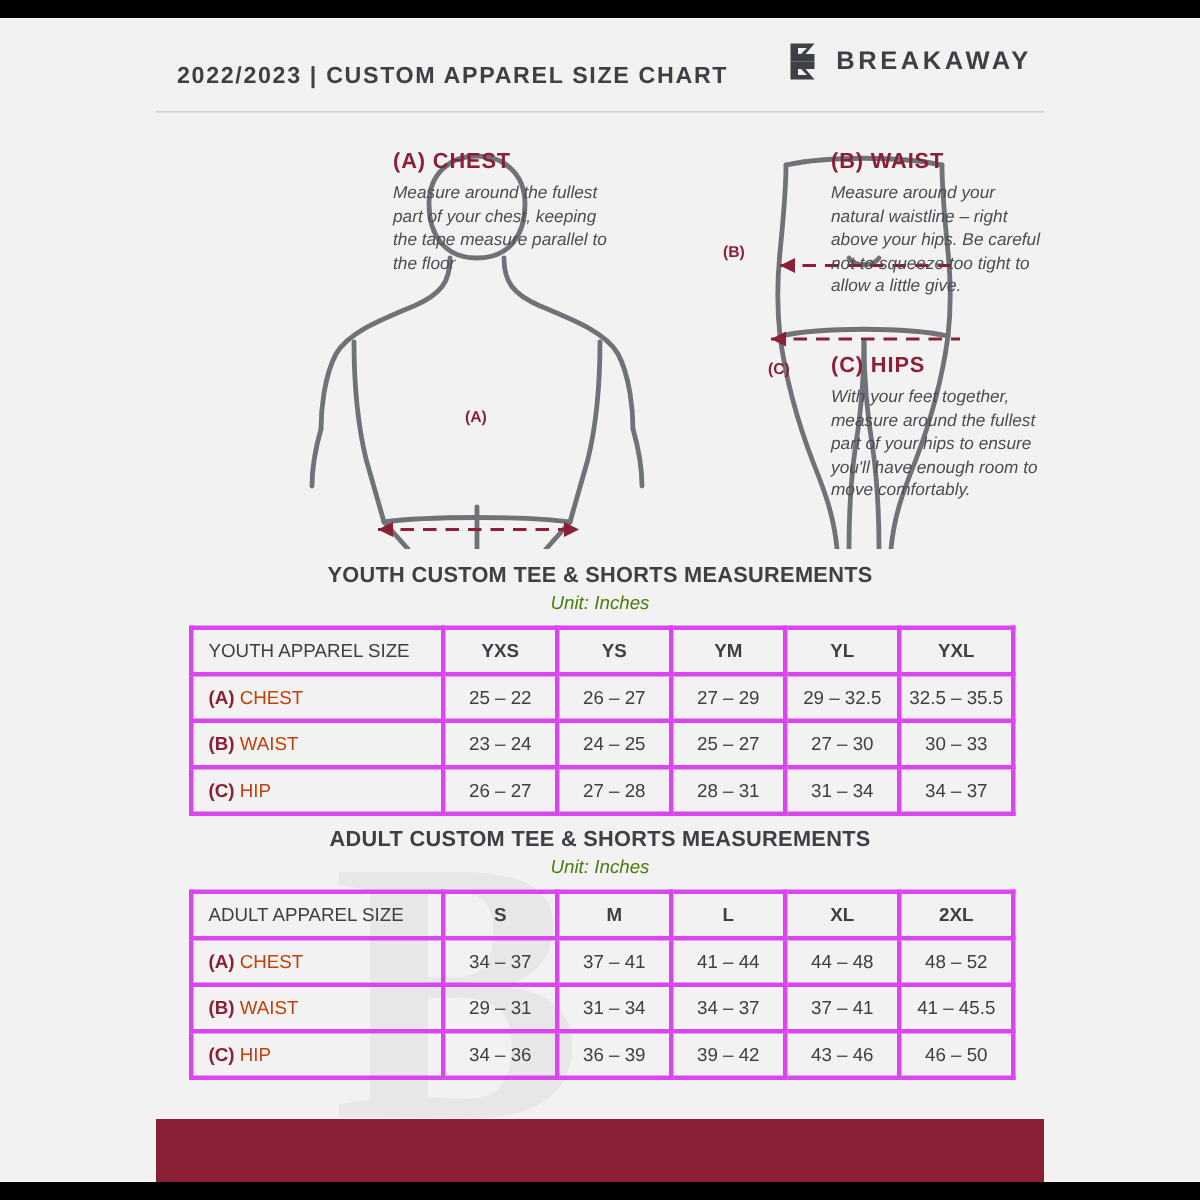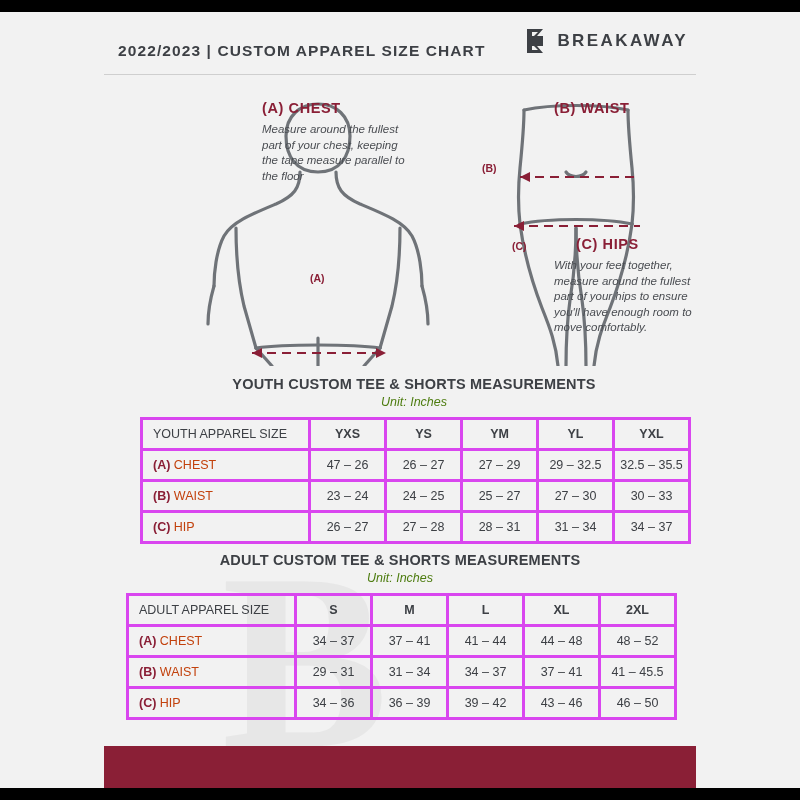--- a/index.html
+++ b/index.html
@@ -255,29 +255,30 @@
         </g>
       </svg>
 
       
       <div class="callout-title" style="left:158px; top:24px;">(A) CHEST</div>
       <div class="callout-body" style="left:158px; top:46px; width:150px;">Measure around the fullest part of your chest, keeping the tape measure parallel to the floor</div>
       <div class="tag" style="left:206px; top:196px;">(A)</div>
 
       
       <div class="callout-title" style="left:450px; top:24px;">(B) WAIST</div>
+      <div class="callout-body" style="left:450px; top:46px; width:146px;">Measure around your natural waistline – right above your hips. Be careful not to squeeze too tight to allow a little give.</div>
       <div class="tag" style="left:378px; top:86px;">(B)</div>
 
       
-      <div class="callout-title" style="left:450px; top:160px;margin-left:22px;">(C) HIPS</div>
+      <div class="callout-title" style="left:450px; top:160px;">(C) HIPS</div>
       <div class="callout-body" style="left:450px; top:182px; width:146px;">With your feet together, measure around the fullest part of your hips to ensure you'll have enough room to move comfortably.</div>
       <div class="tag" style="left:408px; top:164px;">(C)</div>
     </div>
 
-    <div class="table-block" style="top:364px;margin-left:14px;">
+    <div class="table-block" style="top:364px;">
       <div class="tbl-title">YOUTH CUSTOM TEE &amp; SHORTS MEASUREMENTS</div>
       <div class="tbl-unit">Unit: Inches</div>
       <table>
         <colgroup>
             <col class="c0">
             <col class="cx">
             <col class="cx">
             <col class="cx">
             <col class="cx">
             <col class="cx">
@@ -291,21 +292,21 @@
             <th>YL</th>
             <th>YXL</th>
           </tr>
         </thead>
         <tbody>
           <tr>
             <td class="row-head">
               <span class="lbl">(A)</span>
               <span class="metric">CHEST</span>
             </td>
-            <td>47 – 26</td>
+            <td>25 – 22</td>
             <td>26 – 27</td>
             <td>27 – 29</td>
             <td>29 – 32.5</td>
             <td>32.5 – 35.5</td>
           </tr>
           <tr>
             <td class="row-head">
               <span class="lbl">(B)</span>
               <span class="metric">WAIST</span>
             </td>

